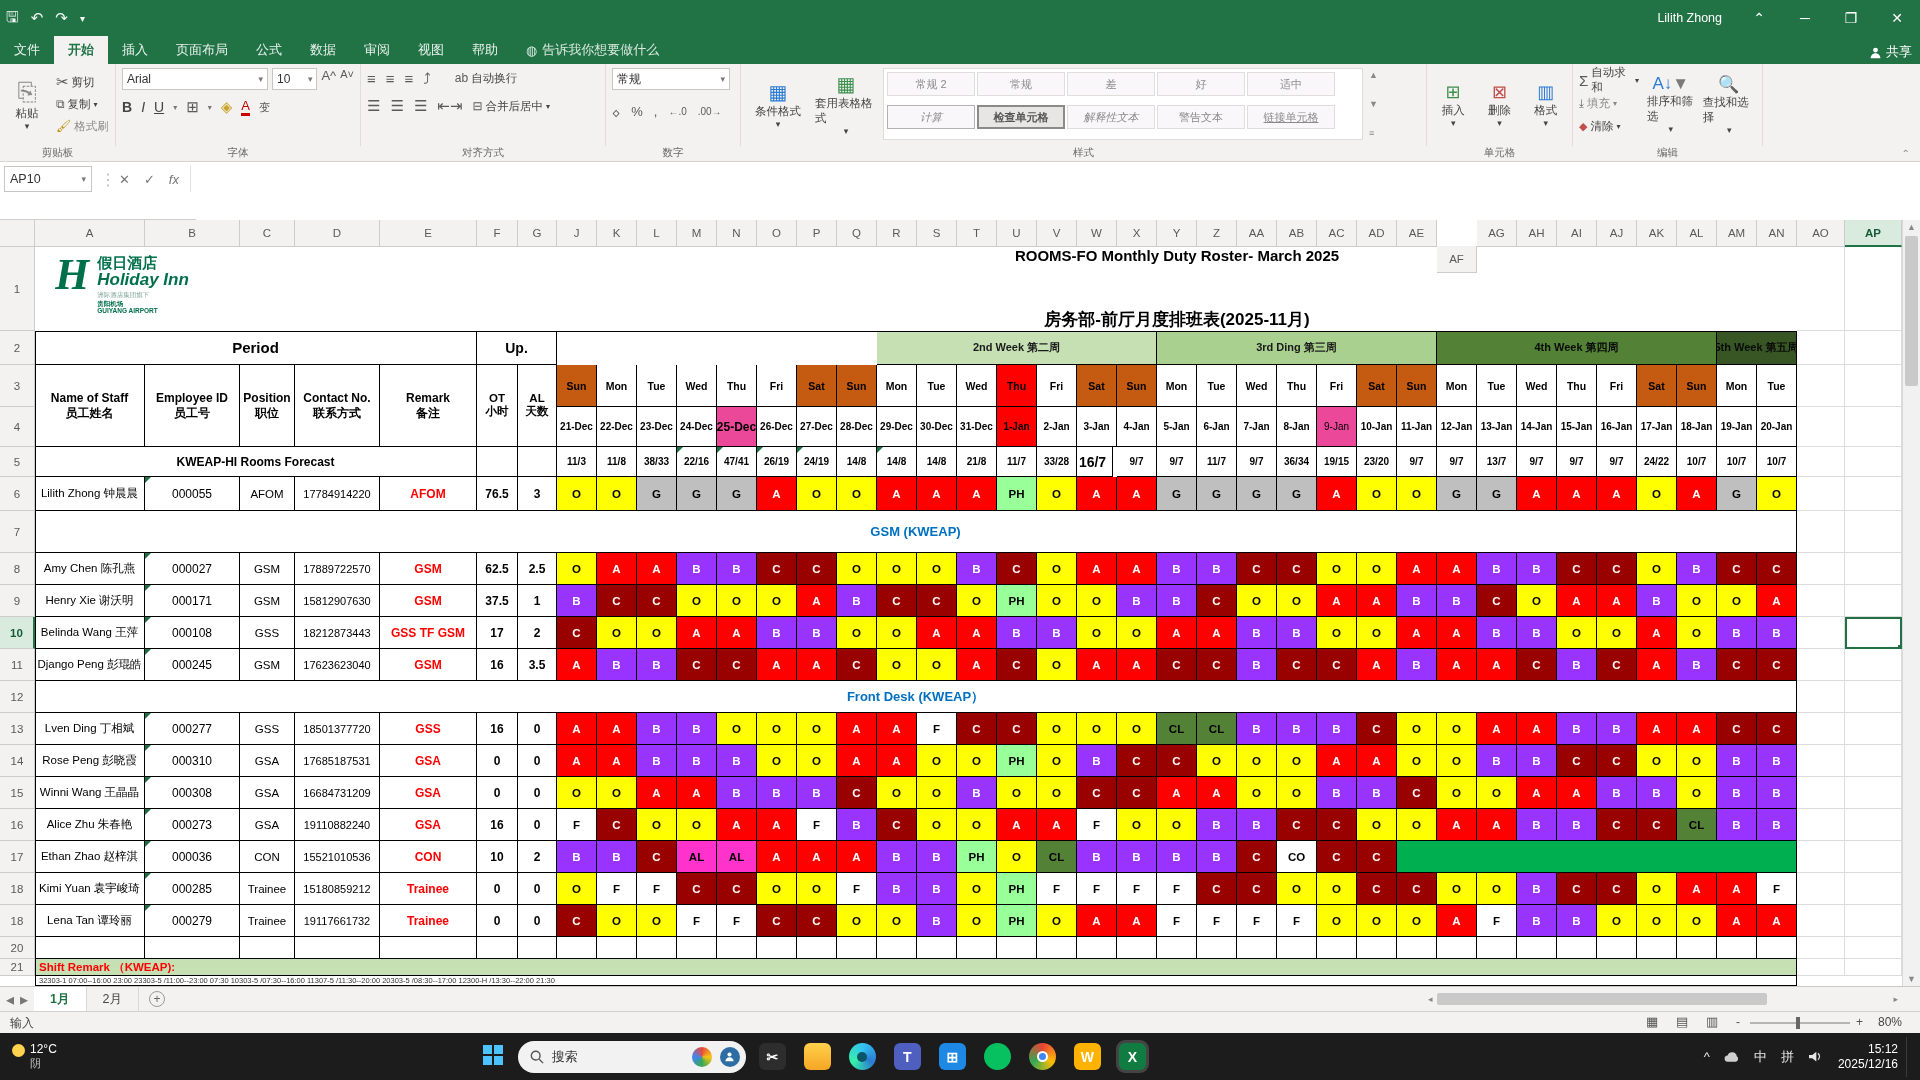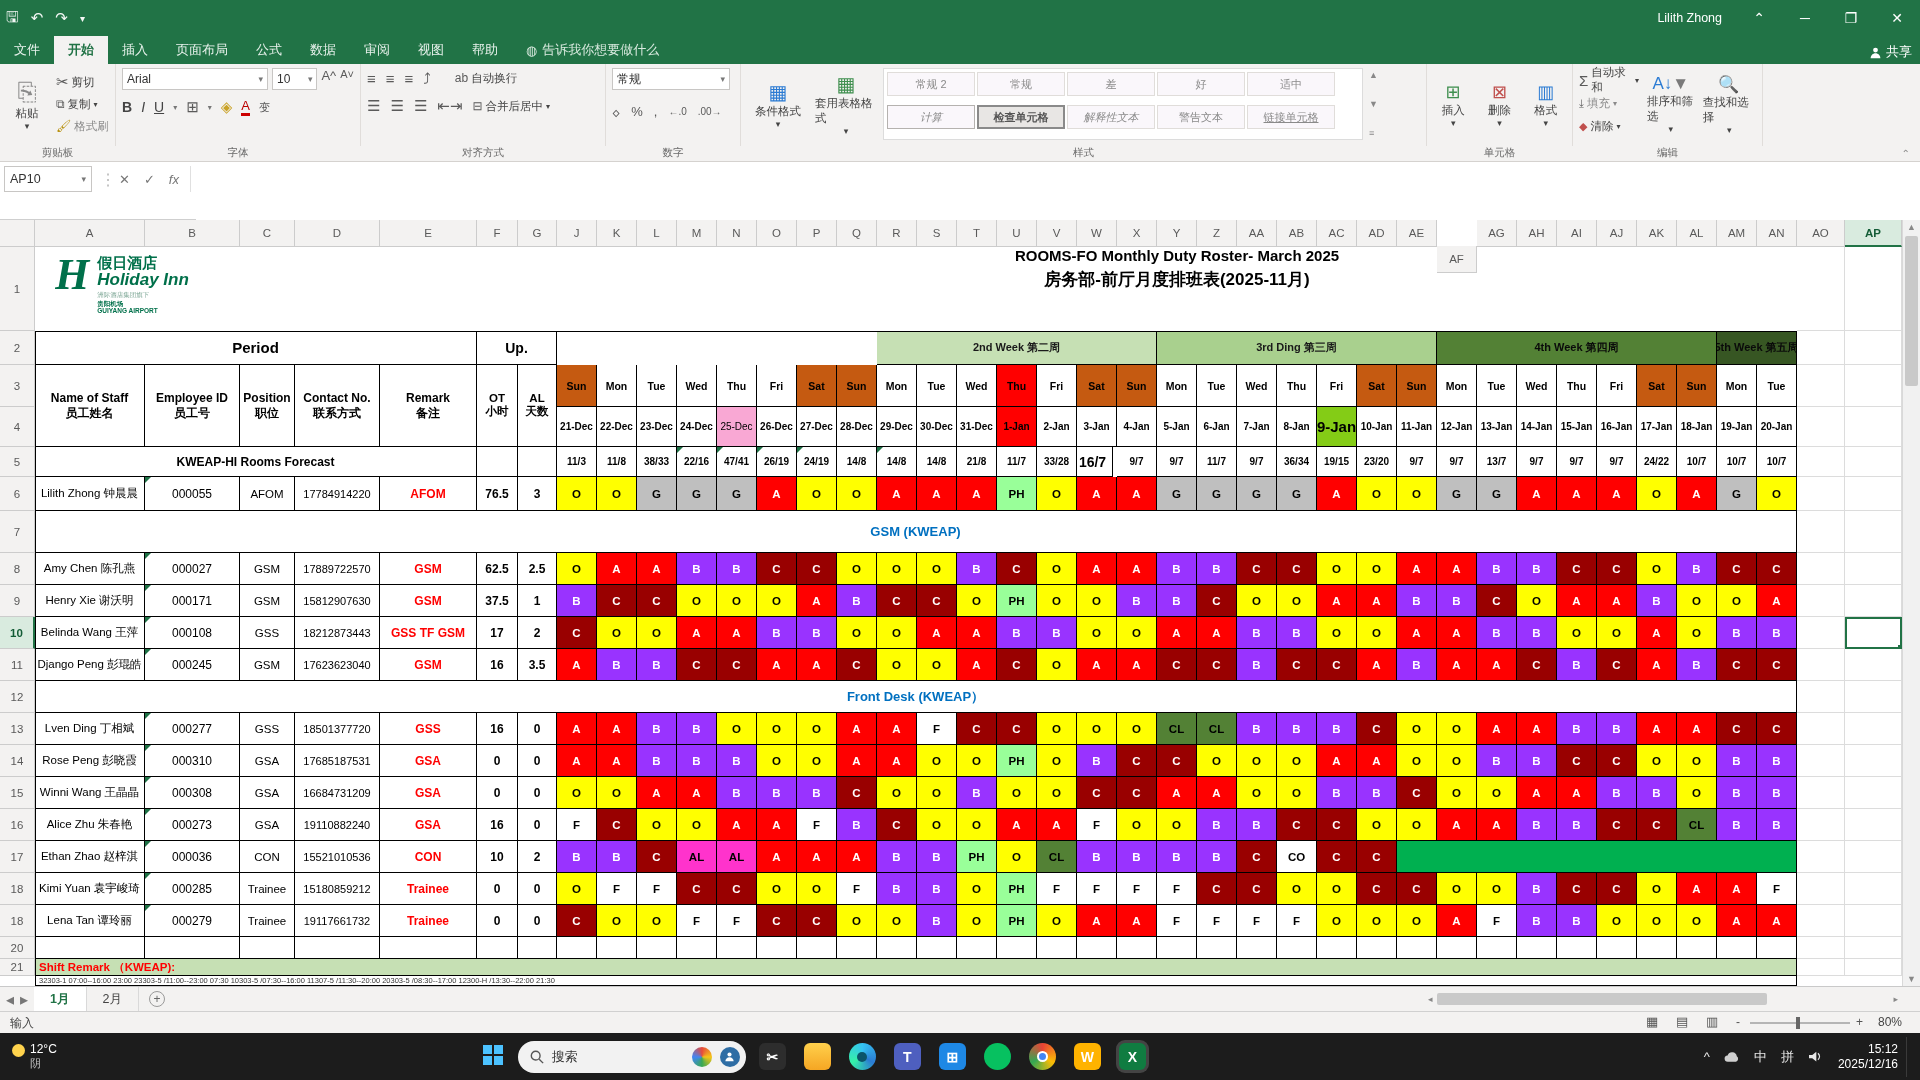--- a/index.html
+++ b/index.html
@@ -354,21 +354,21 @@
         <div style="display:flex;gap:8px">
           <span style="font-family:'Liberation Serif',serif;font-style:italic;font-weight:bold;font-size:44px;color:#00704A;line-height:.9">H</span>
           <span style="display:flex;flex-direction:column;line-height:1.05">
             <b style="color:#00704A;font-size:15px">假日酒店</b>
             <i style="color:#00704A;font-size:17px;font-weight:bold">Holiday Inn</i>
             <span style="color:#7fa897;font-size:6.5px;margin-top:3px">洲际酒店集团旗下</span>
             <span style="color:#00704A;font-size:6.5px;font-weight:bold;margin-top:3px">贵阳机场<br>GUIYANG AIRPORT</span>
           </span>
         </div>
       </div>
-      <div class="c " style="left: 557px; top: 27px; width: 1240px; height: 84px; flex-direction: column; justify-content: flex-start; gap: 4px;">
+      <div class="c " style="left: 557px; top: 27px; width: 1240px; height: 84px; flex-direction: column; justify-content: space-between; gap: 4px;">
         <b style="font-size:15px">ROOMS-FO Monthly Duty Roster- March 2025</b>
         <b style="font-size:17px">房务部-前厅月度排班表(2025-11月)</b>
       </div>
       <div class="c lg" style="left: 1797px; top: 27px; width: 48px; height: 84px;"></div>
       <div class="c lg" style="left: 1845px; top: 27px; width: 57px; height: 84px;"></div>
       <div class="c tb" style="left: 35px; top: 111px; width: 442px; height: 34px; font-weight: bold; font-size: 15px;">Period</div>
       <div class="c tb" style="left: 477px; top: 111px; width: 80px; height: 34px; font-weight: bold; font-size: 14px;">Up.</div>
       <div class="c tb" style="left: 877px; top: 111px; width: 280px; height: 34px; background: rgb(198, 224, 180); color: rgb(26, 26, 26); font-weight: bold; font-size: 11px;">2nd Week 第二周</div>
       <div class="c tb" style="left: 1157px; top: 111px; width: 280px; height: 34px; background: rgb(169, 208, 142); color: rgb(26, 26, 26); font-weight: bold; font-size: 11px;">3rd Ding 第三周</div>
       <div class="c tb" style="left: 1437px; top: 111px; width: 280px; height: 34px; background: rgb(83, 129, 53); color: rgb(10, 10, 10); font-weight: bold; font-size: 11px;">4th Week 第四周</div>
@@ -405,21 +405,21 @@
       </div>
       <div class="c tb" style="left: 557px; top: 145px; width: 40px; height: 42px; font-weight: bold; font-size: 10.5px; background: rgb(197, 90, 17);">Sun</div>
       <div class="c tb" style="left: 557px; top: 187px; width: 40px; height: 40px; font-weight: bold; font-size: 10px; background: rgb(255, 255, 255);">21-Dec</div>
       <div class="c tb" style="left: 597px; top: 145px; width: 40px; height: 42px; font-weight: bold; font-size: 10.5px; background: rgb(255, 255, 255);">Mon</div>
       <div class="c tb" style="left: 597px; top: 187px; width: 40px; height: 40px; font-weight: bold; font-size: 10px; background: rgb(255, 255, 255);">22-Dec</div>
       <div class="c tb" style="left: 637px; top: 145px; width: 40px; height: 42px; font-weight: bold; font-size: 10.5px; background: rgb(255, 255, 255);">Tue</div>
       <div class="c tb" style="left: 637px; top: 187px; width: 40px; height: 40px; font-weight: bold; font-size: 10px; background: rgb(255, 255, 255);">23-Dec</div>
       <div class="c tb" style="left: 677px; top: 145px; width: 40px; height: 42px; font-weight: bold; font-size: 10.5px; background: rgb(255, 255, 255);">Wed</div>
       <div class="c tb" style="left: 677px; top: 187px; width: 40px; height: 40px; font-weight: bold; font-size: 10px; background: rgb(255, 255, 255);">24-Dec</div>
       <div class="c tb" style="left: 717px; top: 145px; width: 40px; height: 42px; font-weight: bold; font-size: 10.5px; background: rgb(255, 255, 255);">Thu</div>
-      <div class="c tb" style="left: 717px; top: 187px; width: 40px; height: 40px; font-weight: normal; font-size: 10px; background: #f9a8d4;">25-Dec</div>
+      <div class="c tb" style="left: 717px; top: 187px; width: 40px; height: 40px; font-weight: bold; font-size: 12px; background: #ec4899;">25-Dec</div>
       <div class="c tb" style="left: 757px; top: 145px; width: 40px; height: 42px; font-weight: bold; font-size: 10.5px; background: rgb(255, 255, 255);">Fri</div>
       <div class="c tb" style="left: 757px; top: 187px; width: 40px; height: 40px; font-weight: bold; font-size: 10px; background: rgb(255, 255, 255);">26-Dec</div>
       <div class="c tb" style="left: 797px; top: 145px; width: 40px; height: 42px; font-weight: bold; font-size: 10.5px; background: rgb(197, 90, 17);">Sat</div>
       <div class="c tb" style="left: 797px; top: 187px; width: 40px; height: 40px; font-weight: bold; font-size: 10px; background: rgb(255, 255, 255);">27-Dec</div>
       <div class="c tb" style="left: 837px; top: 145px; width: 40px; height: 42px; font-weight: bold; font-size: 10.5px; background: rgb(197, 90, 17);">Sun</div>
       <div class="c tb" style="left: 837px; top: 187px; width: 40px; height: 40px; font-weight: bold; font-size: 10px; background: rgb(255, 255, 255);">28-Dec</div>
       <div class="c tb" style="left: 877px; top: 145px; width: 40px; height: 42px; font-weight: bold; font-size: 10.5px; background: rgb(255, 255, 255);">Mon</div>
       <div class="c tb" style="left: 877px; top: 187px; width: 40px; height: 40px; font-weight: bold; font-size: 10px; background: rgb(255, 255, 255);">29-Dec</div>
       <div class="c tb" style="left: 917px; top: 145px; width: 40px; height: 42px; font-weight: bold; font-size: 10.5px; background: rgb(255, 255, 255);">Tue</div>
       <div class="c tb" style="left: 917px; top: 187px; width: 40px; height: 40px; font-weight: bold; font-size: 10px; background: rgb(255, 255, 255);">30-Dec</div>
@@ -435,21 +435,21 @@
       <div class="c tb" style="left: 1117px; top: 187px; width: 40px; height: 40px; font-weight: bold; font-size: 10px; background: rgb(255, 255, 255);">4-Jan</div>
       <div class="c tb" style="left: 1157px; top: 145px; width: 40px; height: 42px; font-weight: bold; font-size: 10.5px; background: rgb(255, 255, 255);">Mon</div>
       <div class="c tb" style="left: 1157px; top: 187px; width: 40px; height: 40px; font-weight: bold; font-size: 10px; background: rgb(255, 255, 255);">5-Jan</div>
       <div class="c tb" style="left: 1197px; top: 145px; width: 40px; height: 42px; font-weight: bold; font-size: 10.5px; background: rgb(255, 255, 255);">Tue</div>
       <div class="c tb" style="left: 1197px; top: 187px; width: 40px; height: 40px; font-weight: bold; font-size: 10px; background: rgb(255, 255, 255);">6-Jan</div>
       <div class="c tb" style="left: 1237px; top: 145px; width: 40px; height: 42px; font-weight: bold; font-size: 10.5px; background: rgb(255, 255, 255);">Wed</div>
       <div class="c tb" style="left: 1237px; top: 187px; width: 40px; height: 40px; font-weight: bold; font-size: 10px; background: rgb(255, 255, 255);">7-Jan</div>
       <div class="c tb" style="left: 1277px; top: 145px; width: 40px; height: 42px; font-weight: bold; font-size: 10.5px; background: rgb(255, 255, 255);">Thu</div>
       <div class="c tb" style="left: 1277px; top: 187px; width: 40px; height: 40px; font-weight: bold; font-size: 10px; background: rgb(255, 255, 255);">8-Jan</div>
       <div class="c tb" style="left: 1317px; top: 145px; width: 40px; height: 42px; font-weight: bold; font-size: 10.5px; background: rgb(255, 255, 255);">Fri</div>
-      <div class="c tb" style="left: 1317px; top: 187px; width: 40px; height: 40px; font-weight: bold; font-size: 15px; background: #84cc16;">9-Jan</div>
+      <div class="c tb" style="left: 1317px; top: 187px; width: 40px; height: 40px; font-weight: normal; font-size: 10px; background: #ec4899;">9-Jan</div>
       <div class="c tb" style="left: 1357px; top: 145px; width: 40px; height: 42px; font-weight: bold; font-size: 10.5px; background: rgb(197, 90, 17);">Sat</div>
       <div class="c tb" style="left: 1357px; top: 187px; width: 40px; height: 40px; font-weight: bold; font-size: 10px; background: rgb(255, 255, 255);">10-Jan</div>
       <div class="c tb" style="left: 1397px; top: 145px; width: 40px; height: 42px; font-weight: bold; font-size: 10.5px; background: rgb(197, 90, 17);">Sun</div>
       <div class="c tb" style="left: 1397px; top: 187px; width: 40px; height: 40px; font-weight: bold; font-size: 10px; background: rgb(255, 255, 255);">11-Jan</div>
       <div class="c tb" style="left: 1437px; top: 145px; width: 40px; height: 42px; font-weight: bold; font-size: 10.5px; background: rgb(255, 255, 255);">Mon</div>
       <div class="c tb" style="left: 1437px; top: 187px; width: 40px; height: 40px; font-weight: bold; font-size: 10px; background: rgb(255, 255, 255);">12-Jan</div>
       <div class="c tb" style="left: 1477px; top: 145px; width: 40px; height: 42px; font-weight: bold; font-size: 10.5px; background: rgb(255, 255, 255);">Tue</div>
       <div class="c tb" style="left: 1477px; top: 187px; width: 40px; height: 40px; font-weight: bold; font-size: 10px; background: rgb(255, 255, 255);">13-Jan</div>
       <div class="c tb" style="left: 1517px; top: 145px; width: 40px; height: 42px; font-weight: bold; font-size: 10.5px; background: rgb(255, 255, 255);">Wed</div>
       <div class="c tb" style="left: 1517px; top: 187px; width: 40px; height: 40px; font-weight: bold; font-size: 10px; background: rgb(255, 255, 255);">14-Jan</div>

